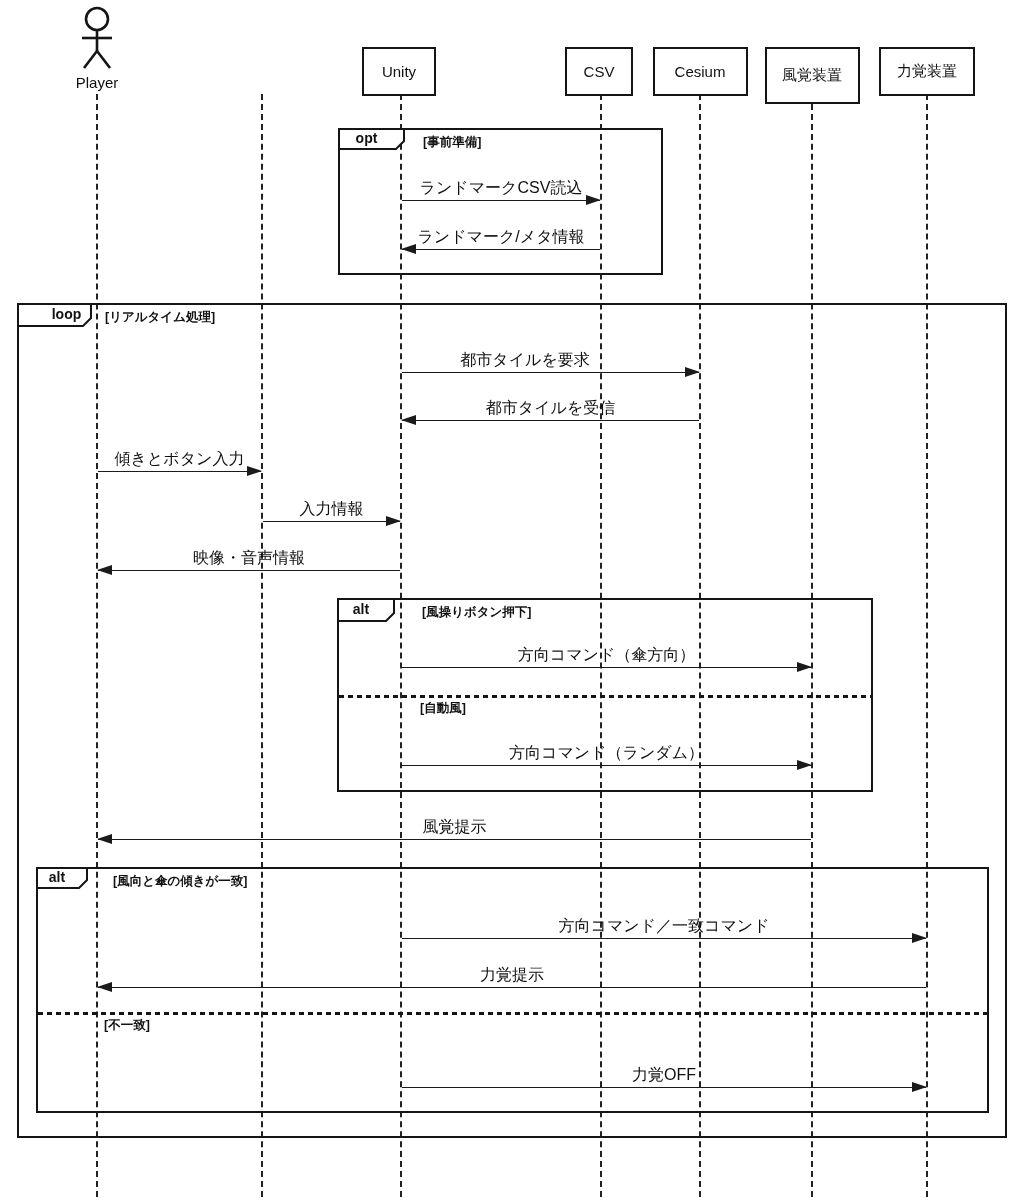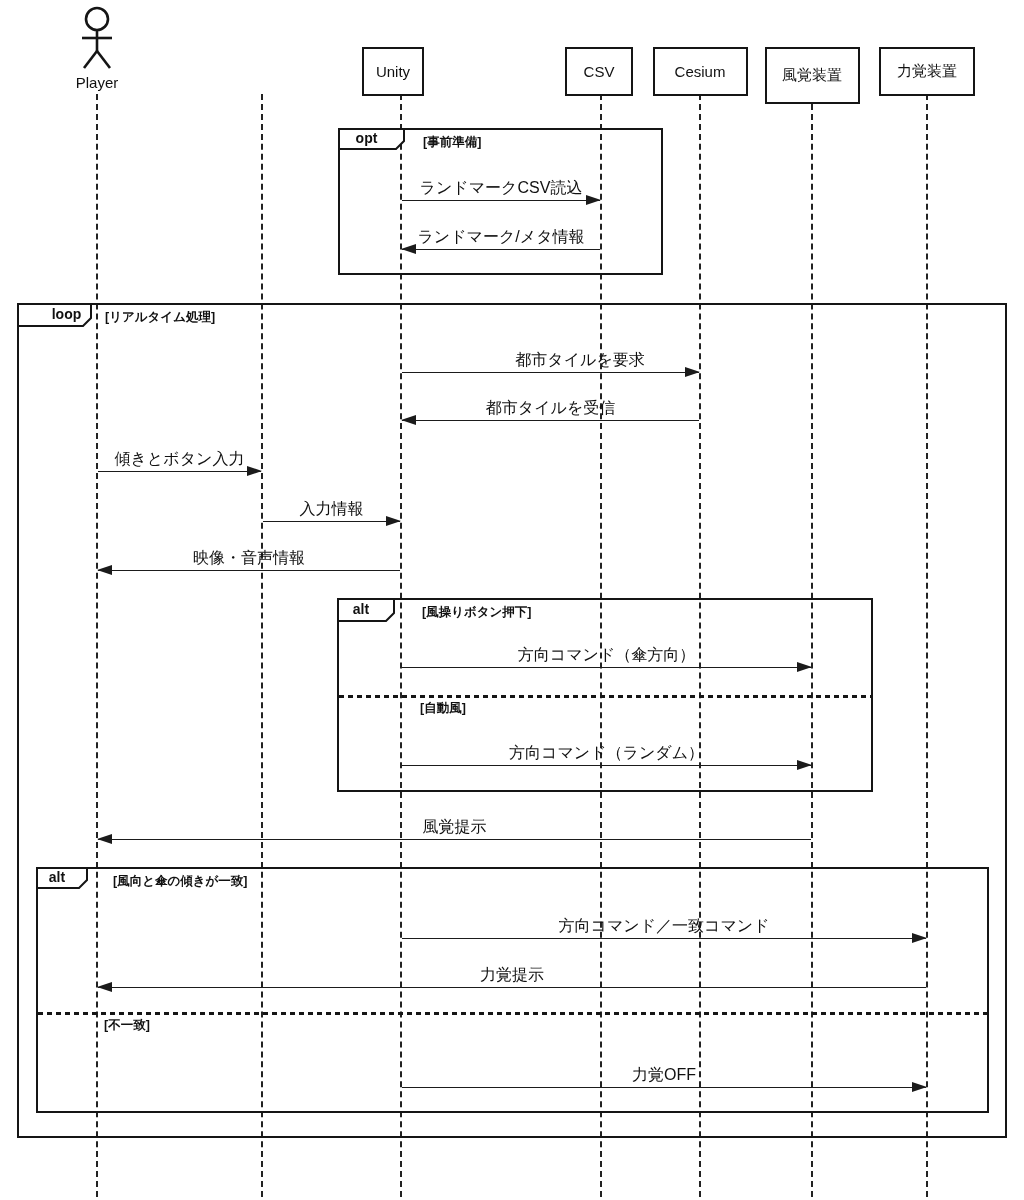--- a/index.html
+++ b/index.html
@@ -45,21 +45,21 @@
     <div class="lifeline" style="left: 811px; top: 94px; height: 1103px;"></div>
     <div class="lifeline" style="left: 926px; top: 94px; height: 1103px;"></div>
     <div class="actorwrap" style="left: 75px; top: 4px;"><svg width="44" height="70" viewBox="0 0 44 70">
         <circle cx="22" cy="15" r="11" fill="none" stroke="#151515" stroke-width="2.6"></circle>
         <line x1="22" y1="26" x2="22" y2="47" stroke="#151515" stroke-width="2.6"></line>
         <line x1="7" y1="34" x2="37" y2="34" stroke="#151515" stroke-width="2.6"></line>
         <line x1="22" y1="47" x2="9" y2="64" stroke="#151515" stroke-width="2.6"></line>
         <line x1="22" y1="47" x2="35" y2="64" stroke="#151515" stroke-width="2.6"></line>
       </svg></div>
     <div class="plabel" style="left: 97px; top: 74px;">Player</div>
-    <div class="pbox" style="left: 362px; top: 47px; width: 62px; height: 49px;">Unity</div>
+    <div class="pbox" style="left: 362px; top: 47px; width: 74px; height: 49px;">Unity</div>
     <div class="pbox" style="left: 565px; top: 47px; width: 68px; height: 49px;">CSV</div>
     <div class="pbox" style="left: 652.5px; top: 47px; width: 95px; height: 49px;">Cesium</div>
     <div class="pbox" style="left: 764.5px; top: 47px; width: 95px; height: 57px;">風覚装置</div>
     <div class="pbox" style="left: 879px; top: 47px; width: 96px; height: 49px;">力覚装置</div>
     <div class="frag" style="left: 338px; top: 128px; width: 325px; height: 147px;"></div>
     <div class="tabwrap" style="left: 338px; top: 128px;"><svg width="67" height="22" viewBox="0 0 67 22">
         <path d="M1,1 H66 V13 L58,21 H1 Z" fill="#ffffff" stroke="#151515" stroke-width="2"></path>
       </svg></div>
     <div class="tablabel" style="left: 340px; top: 130px; width: 53px; height: 16px;">opt</div>
     <div class="guard" style="left: 423px; top: 134px;">[事前準備]</div>
@@ -84,21 +84,21 @@
     <div class="tablabel" style="left: 38px; top: 869px; width: 38px; height: 16px;">alt</div>
     <div class="guard" style="left: 113px; top: 873px;">[風向と傘の傾きが一致]</div>
     <div class="divider" style="left: 38px; top: 1012px; width: 949px;"></div>
     <div class="guard" style="left: 104px; top: 1017px;">[不一致]</div>
     <div class="mlabel" style="left: 501px; top: 178px;">ランドマークCSV読込</div>
     <div class="mline" style="left: 402px; top: 200px; width: 198px;"></div>
     <div class="arr arr-r" style="left: 586px; top: 195px;"></div>
     <div class="mlabel" style="left: 501px; top: 227px;">ランドマーク/メタ情報</div>
     <div class="mline" style="left: 402px; top: 249px; width: 198px;"></div>
     <div class="arr arr-l" style="left: 401px; top: 244px;"></div>
-    <div class="mlabel" style="left: 580px; top: 350px;">都市タイルを要求</div>
+    <div class="mlabel" style="left: 525px; top: 350px;">都市タイルを要求</div>
     <div class="mline" style="left: 402px; top: 372px; width: 297px;"></div>
     <div class="arr arr-r" style="left: 685px; top: 367px;"></div>
     <div class="mlabel" style="left: 550.5px; top: 398px;">都市タイルを受信</div>
     <div class="mline" style="left: 402px; top: 420px; width: 297px;"></div>
     <div class="arr arr-l" style="left: 401px; top: 415px;"></div>
     <div class="mlabel" style="left: 179.5px; top: 449px;">傾きとボタン入力</div>
     <div class="mline" style="left: 98px; top: 471px; width: 163px;"></div>
     <div class="arr arr-r" style="left: 247px; top: 466px;"></div>
     <div class="mlabel" style="left: 331.5px; top: 499px;">入力情報</div>
     <div class="mline" style="left: 263px; top: 521px; width: 137px;"></div>

